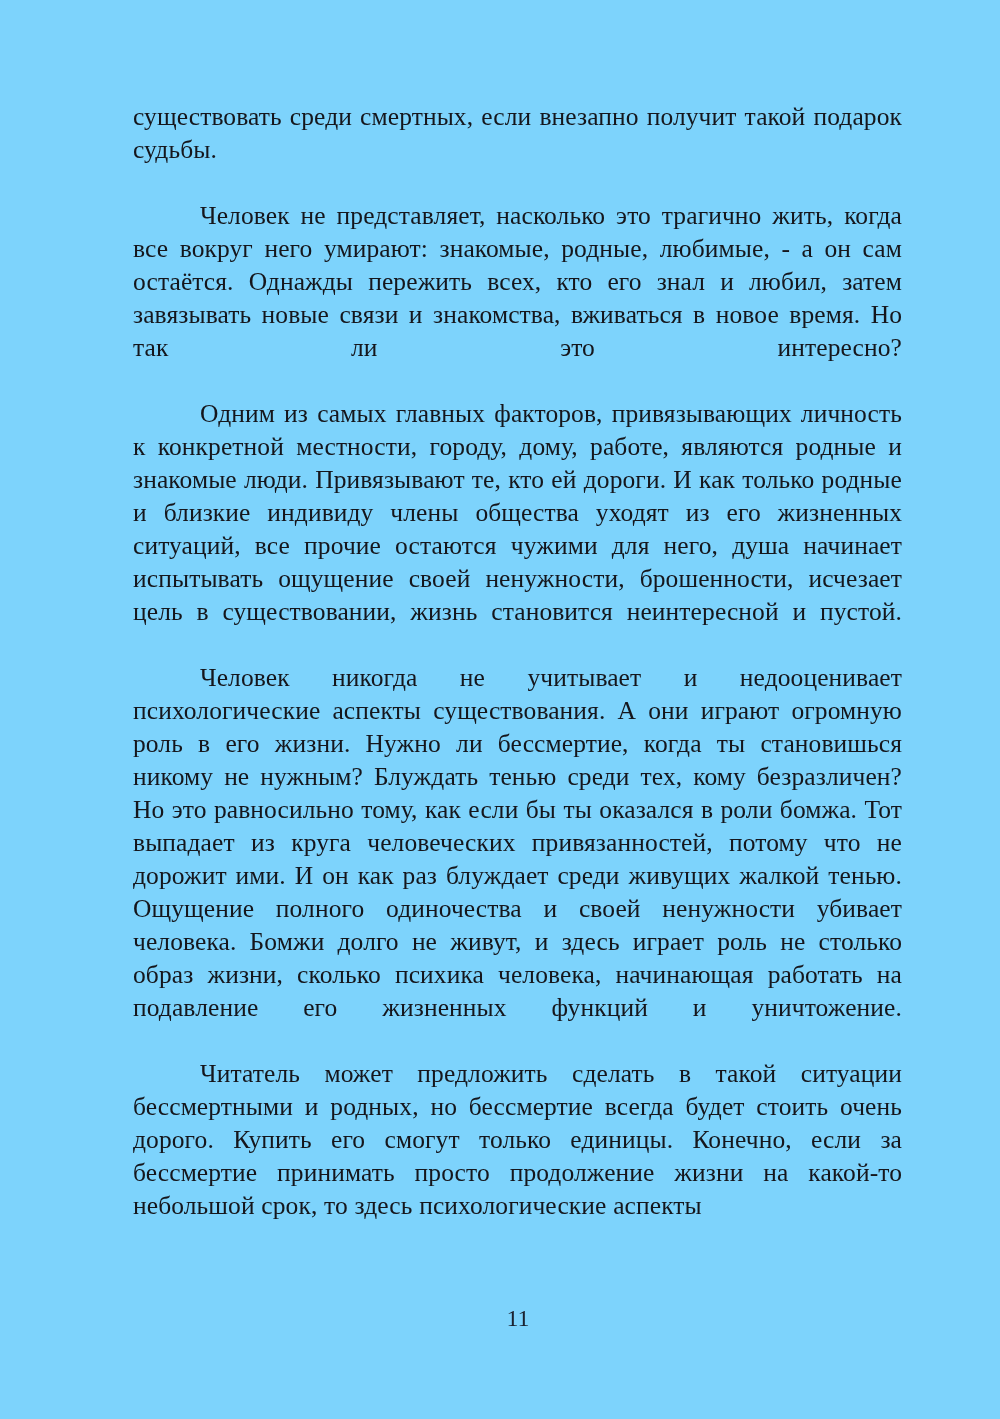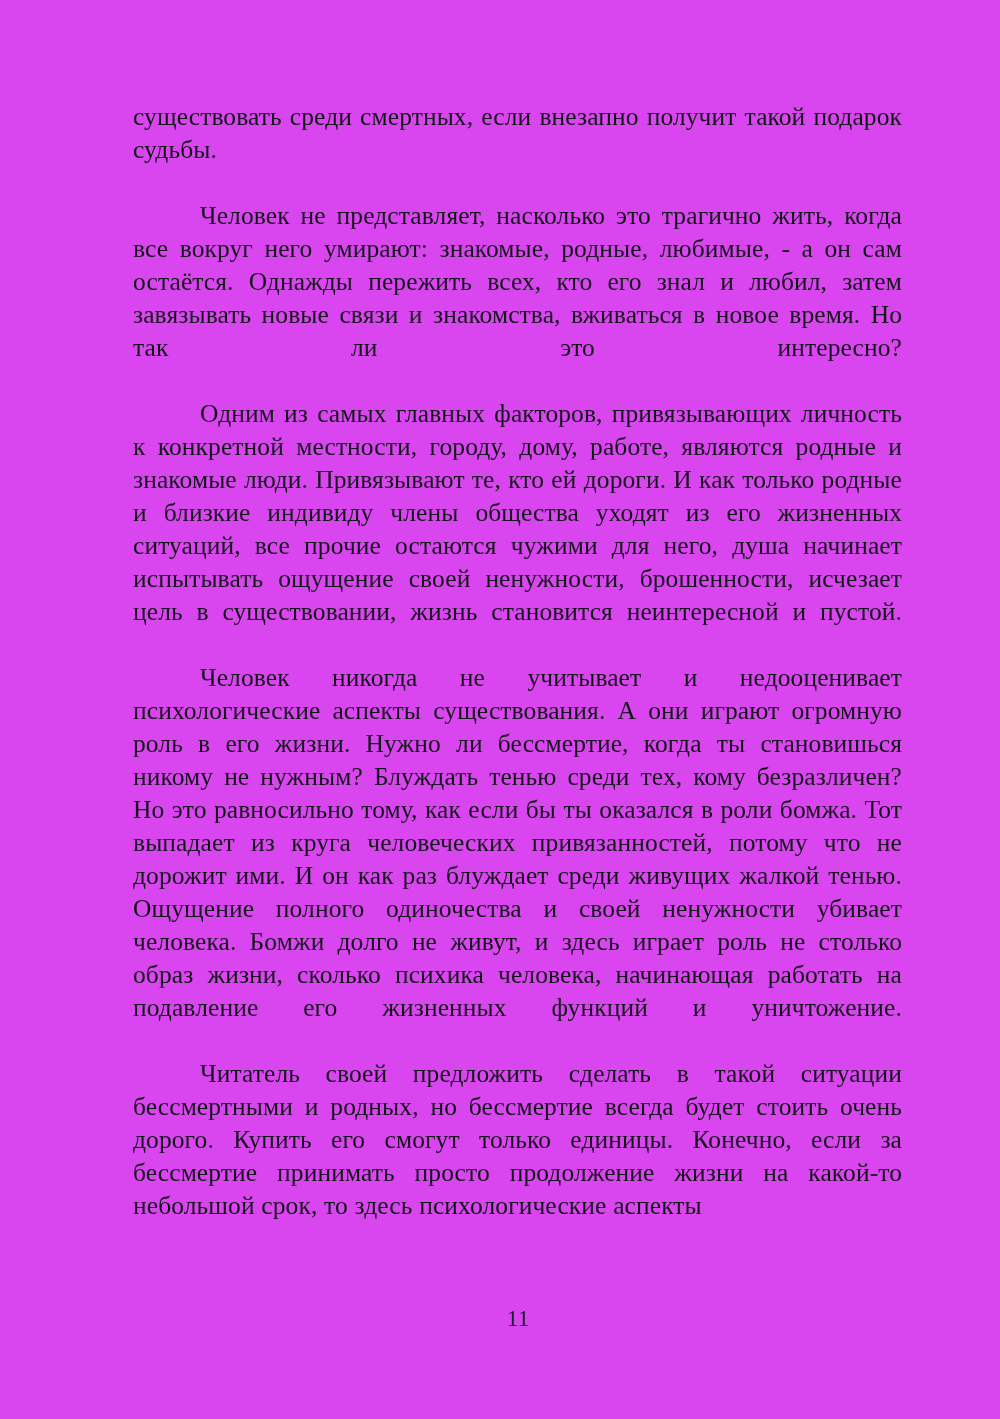--- a/index.html
+++ b/index.html
@@ -4,21 +4,21 @@
 <style>
   html, body {
     margin: 0;
     padding: 0;
     background: #ffffff;
   }
   .page {
     position: relative;
     width: 1000px;
     height: 1419px;
-    background: #d946ef;
+    background: #7dd3fc;
     overflow: hidden;
     font-family: "Liberation Serif", "DejaVu Serif", serif;
     color: #15161c;
   }
   .text-block {
     position: absolute;
     left: 133px;
     top: 100px;
     width: 769px;
     text-align: justify;
@@ -67,19 +67,19 @@
 
     <p class="para no-indent">существовать среди смертных, если внезапно получит такой подарок судьбы.</p>
 
     <p class="para">Человек не представляет, насколько это трагично жить, когда все вокруг него умирают: знакомые, родные, любимые, - а он сам остаётся. Однажды пережить всех, кто его знал и любил, затем завязывать новые связи и знакомства, вживаться в новое время. Но так ли это интересно?</p>
 
     <p class="para">Одним из самых главных факторов, привязывающих личность к конкретной местности, городу, дому, работе, являются родные и знакомые люди. Привязывают те, кто ей дороги. И как только родные и близкие индивиду члены общества уходят из его жизненных ситуаций, все прочие остаются чужими для него, душа начинает испытывать ощущение своей ненужности, брошенности, исчезает цель в существовании, жизнь становится неинтересной и пустой.</p>
 
 
     <p class="para">Человек никогда не учитывает и недооценивает психологические аспекты существования. А они играют огромную роль в его жизни. Нужно ли бессмертие, когда ты становишься никому не нужным? Блуждать тенью среди тех, кому безразличен? Но это равносильно тому, как если бы ты оказался в роли бомжа. Тот выпадает из круга человеческих привязанностей, потому что не дорожит ими. И он как раз блуждает среди живущих жалкой тенью. Ощущение полного одиночества и своей ненужности убивает человека. Бомжи долго не живут, и здесь играет роль не столько образ жизни, сколько психика человека, начинающая работать на подавление его жизненных функций и уничтожение.</p>
 
-    <p class="para flush">Читатель своей предложить сделать в такой ситуации бессмертными и родных, но бессмертие всегда будет стоить очень дорого. Купить его смогут только единицы. Конечно, если за бессмертие принимать просто продолжение жизни на какой-то небольшой срок, то здесь психологические аспекты</p>
+    <p class="para flush">Читатель может предложить сделать в такой ситуации бессмертными и родных, но бессмертие всегда будет стоить очень дорого. Купить его смогут только единицы. Конечно, если за бессмертие принимать просто продолжение жизни на какой-то небольшой срок, то здесь психологические аспекты</p>
 
   </div>
 
   <div class="page-number">11</div>
 
 </div>
 
 </body></html>

